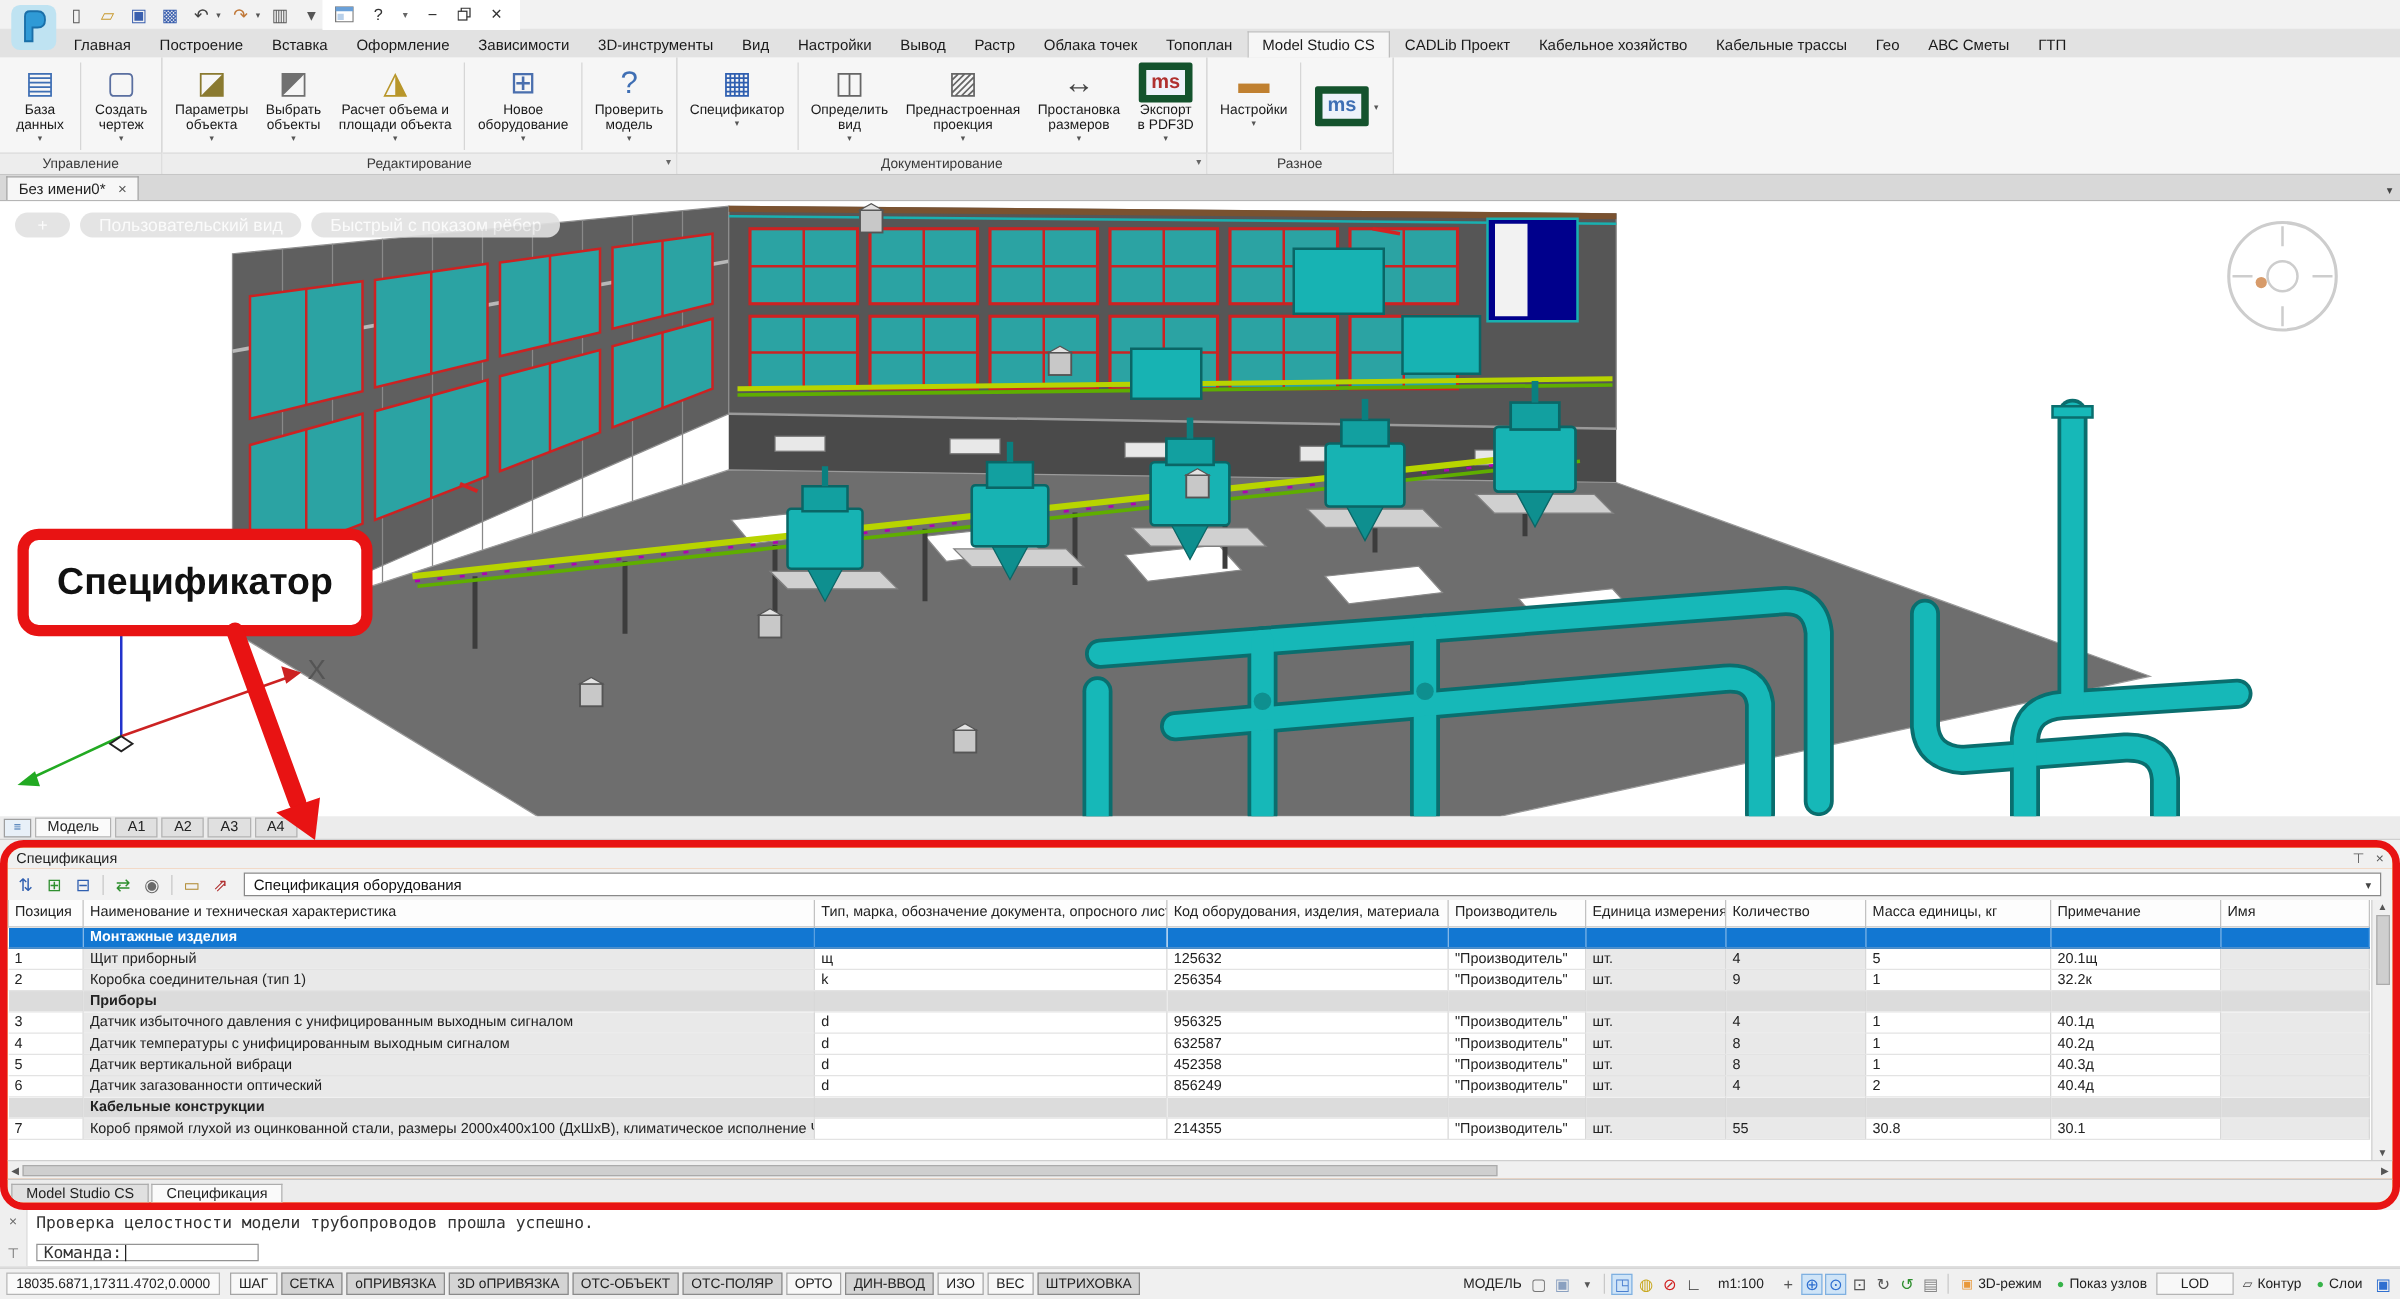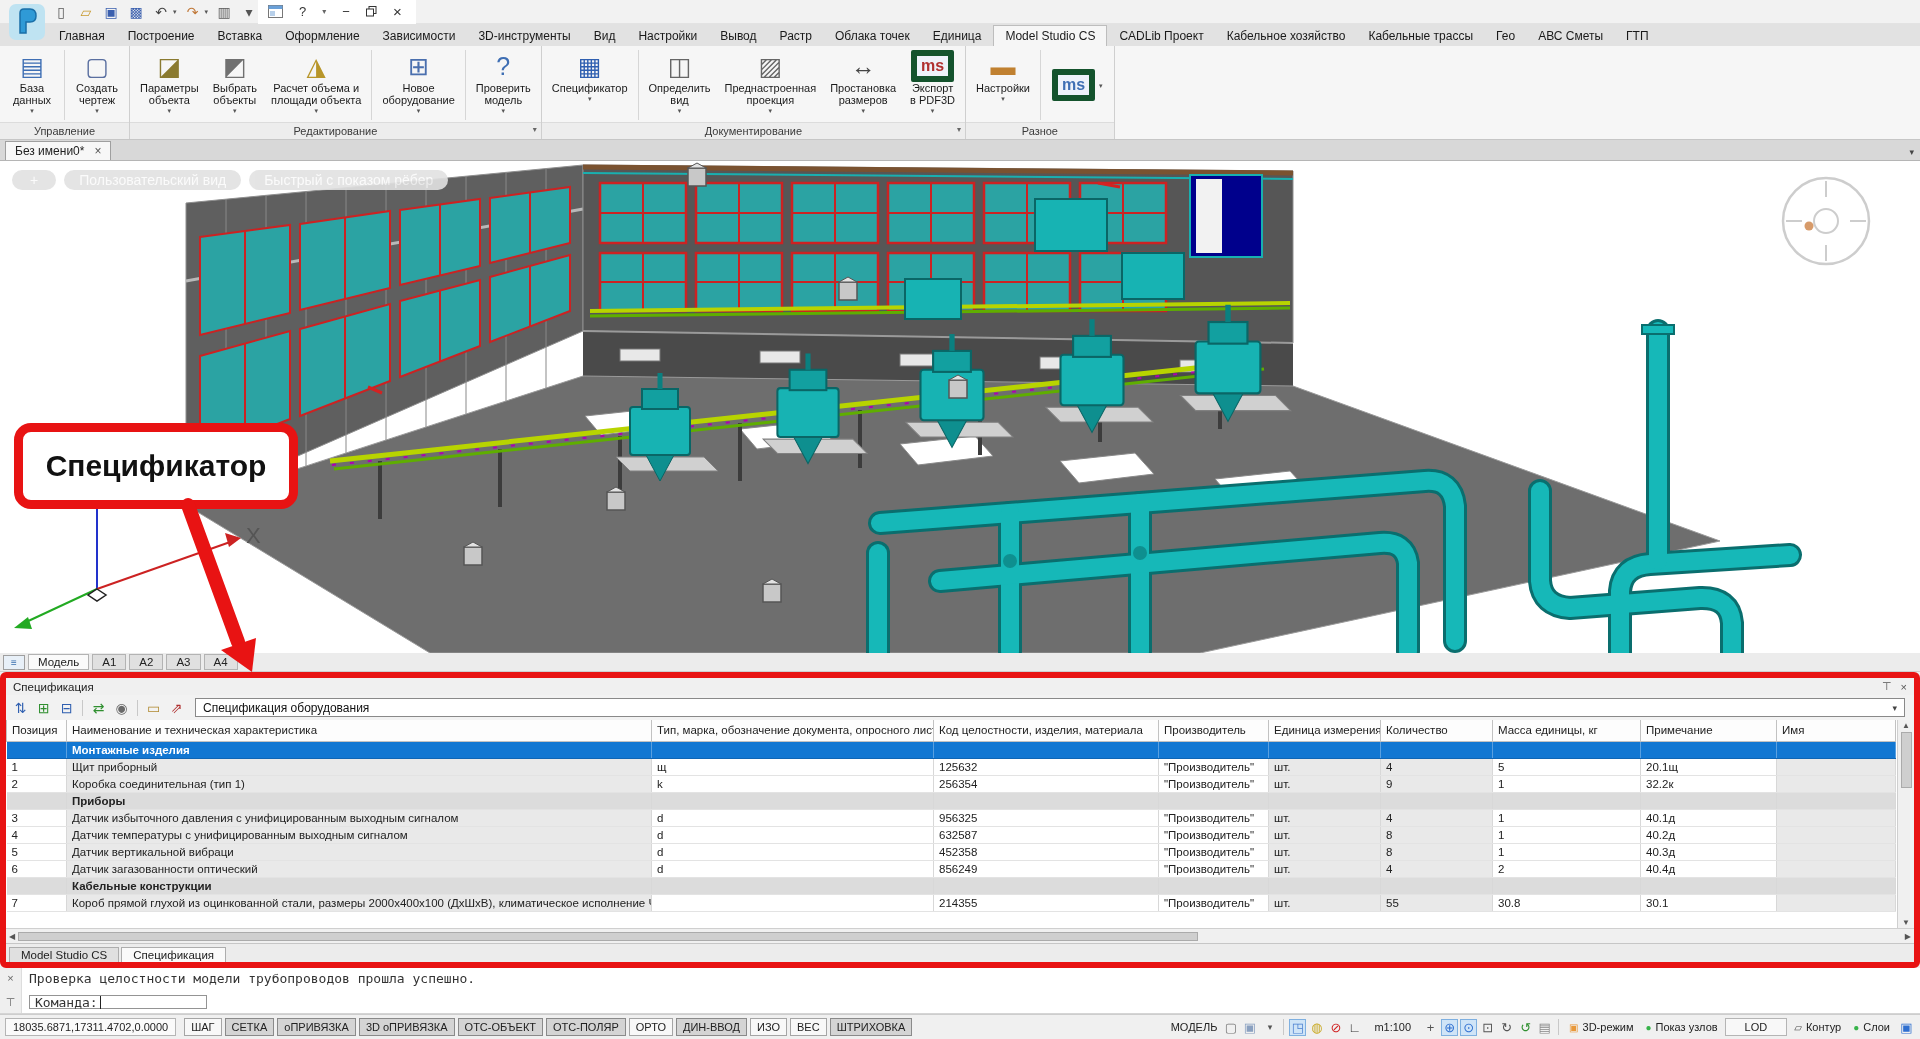--- a/index.html
+++ b/index.html
@@ -48,21 +48,21 @@
   .pill-plus { padding:2px 18px; }
   .navwheel { position:absolute; top:12px; right:46px; z-index:10; }
   .callout { position:absolute; left:14px; top:262px; width:284px; height:86px; background:#fff; border:9px solid #e81313; border-radius:17px; display:flex; align-items:center; justify-content:center; z-index:40;}
   .callout-label { font-size:30px; font-weight:bold; color:#111; font-family:"Liberation Sans",sans-serif;}
   
   .layout-tabs { height:19px; background:#ececec; display:flex; align-items:center; gap:3px; padding-left:3px; border-bottom:1px solid #cfcfcf;}
   .lt-icon { width:22px; height:15px; border:1px solid #9f9f9f; background:#e8f0f8; color:#3a6fae; font-size:10px; display:flex; align-items:center; justify-content:center;}
   .ltab { padding:1px 9px; border:1px solid #b3b3b3; background:#e0e0e0; font-size:11.5px;}
   .ltab.active { background:#fafafa; }
   
-  .spec-outer { height:296px; border:6px solid #e81313; border-radius:6px; background:#f97316; display:flex; flex-direction:column; overflow:hidden; }
+  .spec-outer { height:296px; border:6px solid #e81313; border-radius:19px; background:#f97316; display:flex; flex-direction:column; overflow:hidden; }
   .spec-title { height:17px; background:#f0f0f0; display:flex; align-items:center; padding:0 7px; font-size:11.5px; color:#222;}
   .spec-title .sp-sp { flex:1; }
   .spec-title-ic { font-size:11px; color:#555; margin-left:9px;}
   .spec-toolbar { height:25px; display:flex; align-items:center; padding:0 4px; gap:2px; background:#f2f2f2;}
   .sbtn { width:21px; height:20px; display:flex; align-items:center; justify-content:center; font-size:14px; }
   .tsep { width:1px; height:16px; background:#c8c8c8; margin:0 3px;}
   .combo { flex:1; height:19px; background:#fff; border:1px solid #898989; display:flex; align-items:center; padding:0 7px; margin:0 5px 0 6px; font-size:12px; color:#111;}
   .combo-sp { flex:1; }
   .combo-chev { font-size:9px; color:#444; }
   .spec-body { flex:1; display:flex; overflow:hidden; background:#fff;}
@@ -151,21 +151,21 @@
     <span class="rtab">Построение</span>
     <span class="rtab">Вставка</span>
     <span class="rtab">Оформление</span>
     <span class="rtab">Зависимости</span>
     <span class="rtab">3D-инструменты</span>
     <span class="rtab">Вид</span>
     <span class="rtab">Настройки</span>
     <span class="rtab">Вывод</span>
     <span class="rtab">Растр</span>
     <span class="rtab">Облака точек</span>
-    <span class="rtab">Единица</span>
+    <span class="rtab">Топоплан</span>
     <span class="rtab active">Model Studio CS</span>
     <span class="rtab">CADLib Проект</span>
     <span class="rtab">Кабельное хозяйство</span>
     <span class="rtab">Кабельные трассы</span>
     <span class="rtab">Гео</span>
     <span class="rtab">АВС Сметы</span>
     <span class="rtab">ГТП</span>
   </nav>
 
 <section class="ribbon">
@@ -557,21 +557,21 @@
             <col style="width: 112px;">
             <col style="width: 148px;">
             <col style="width: 136px;">
             <col style="width: 119px;">
           </colgroup>
           <thead id="thead">
             <tr>
               <th>Позиция</th>
               <th>Наименование и техническая характеристика</th>
               <th>Тип, марка, обозначение документа, опросного листа</th>
-              <th>Код целостности, изделия, материала</th>
+              <th>Код оборудования, изделия, материала</th>
               <th>Производитель</th>
               <th>Единица измерения</th>
               <th>Количество</th>
               <th>Масса единицы, кг</th>
               <th>Примечание</th>
               <th>Имя</th>
             </tr>
           </thead>
           <tbody id="tbody">
             <tr class="catsel">

